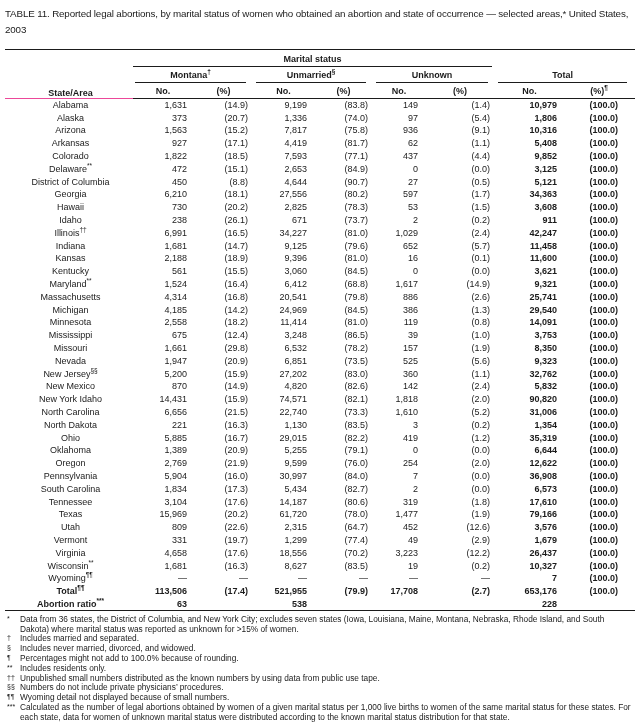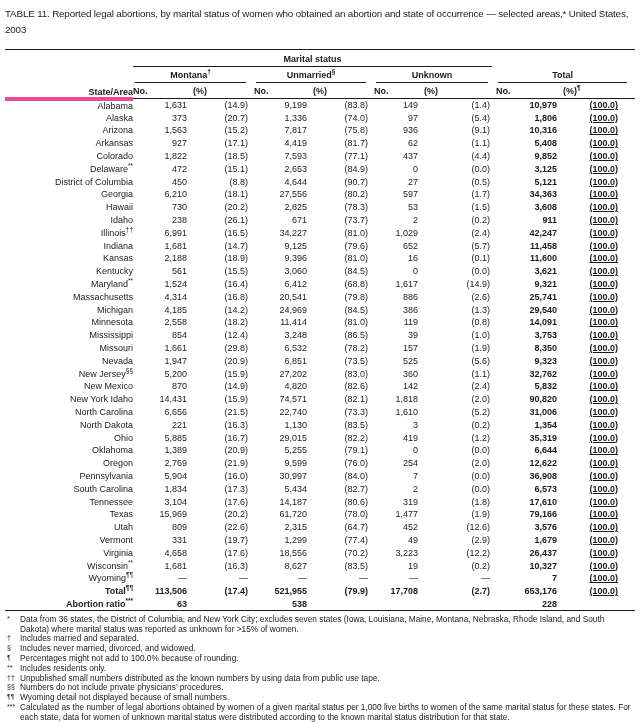--- a/index.html
+++ b/index.html
@@ -43,42 +43,42 @@
     font-size: 9px;
   }
   .grp-inner {
     text-align: center;
     border-bottom: 1px solid #1b1b1b;
     padding-bottom: 2px;
     margin: 3px 8px 0 2px;
     font-size: 9px;
   }
   tr.hr3 th {
-    text-align: left;
+    text-align: center;
     border-bottom: 1px solid #1b1b1b;
     padding: 3px 0 2px 0;
   }
   th.state-h {
-    text-align: right;
+    text-align: center;
     padding-left: 3px;
-    border-bottom: 4px solid #ec4899;
+    border-bottom: 1px solid #ec4899;
   }
   sup { font-size: 6.5px; line-height: 0; }
 
   tbody tr { height: 12.8px; }
   tbody td {
     font-size: 9px;
     line-height: 10px;
     padding: 0;
     vertical-align: middle;
     white-space: nowrap;
   }
-  td.state { text-align: right; padding-left: 3px; }
+  td.state { text-align: center; padding-left: 3px; }
   td.v { text-align: right; padding-right: 6px; }
-  td.c7 { padding-right: 17px; text-decoration: underline; }
+  td.c7 { padding-right: 17px; }
   td.c6, td.c7 { font-weight: bold; }
   tr.total-row td, tr.ratio-row td { font-weight: bold; }
   tr.ratio-row td { border-bottom: 1px solid #1b1b1b; }
 
   .footnotes {
     width: 630px;
     margin-top: 4px;
     padding-left: 2px;
     font-size: 8.3px;
     line-height: 9.8px;
@@ -341,21 +341,21 @@
           <td class="v c1">(18.2)</td>
           <td class="v c2">11,414</td>
           <td class="v c3">(81.0)</td>
           <td class="v c4">119</td>
           <td class="v c5">(0.8)</td>
           <td class="v c6">14,091</td>
           <td class="v c7">(100.0)</td>
         </tr>
         <tr>
           <td class="state">Mississippi</td>
-          <td class="v c0">854</td>
+          <td class="v c0">675</td>
           <td class="v c1">(12.4)</td>
           <td class="v c2">3,248</td>
           <td class="v c3">(86.5)</td>
           <td class="v c4">39</td>
           <td class="v c5">(1.0)</td>
           <td class="v c6">3,753</td>
           <td class="v c7">(100.0)</td>
         </tr>
         <tr>
           <td class="state">Missouri</td>

